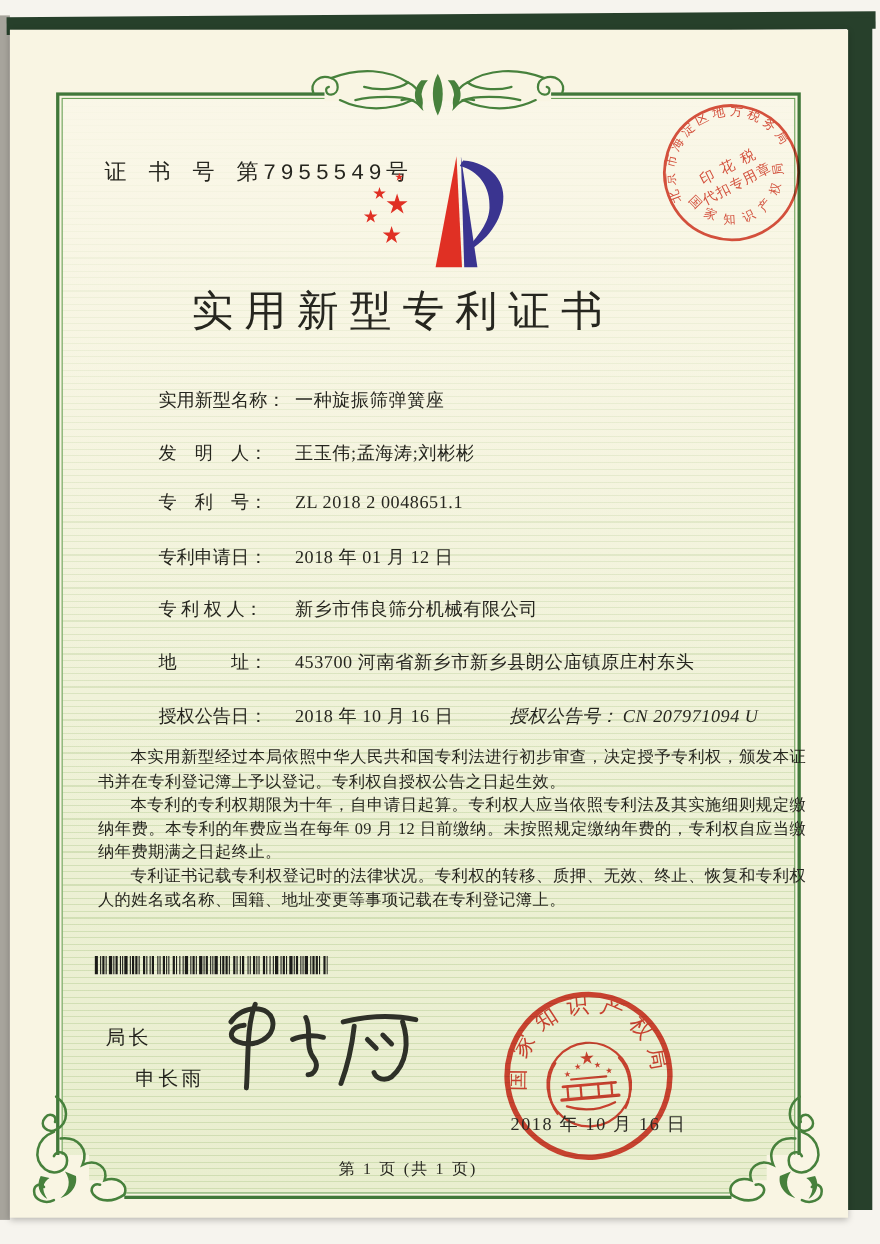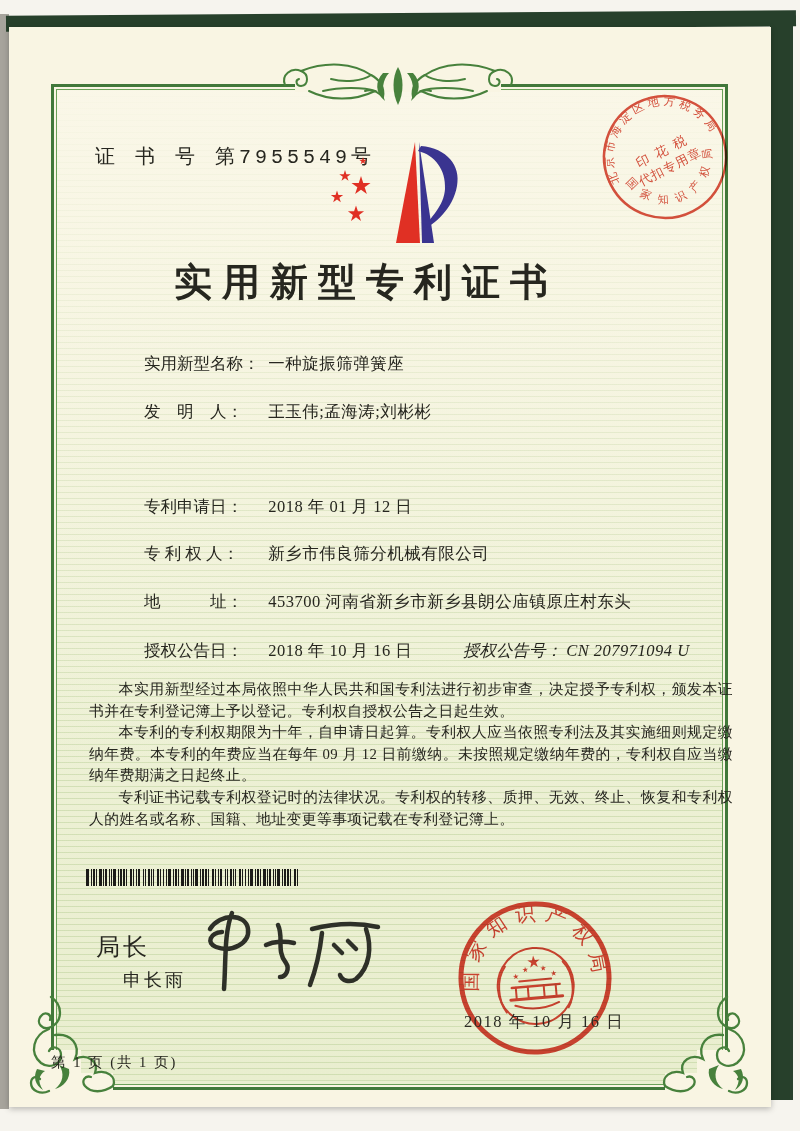--- a/index.html
+++ b/index.html
@@ -16,35 +16,35 @@
     background:
       linear-gradient(180deg, rgba(250,247,232,.95) 0%, rgba(250,247,232,.35) 38%, rgba(250,247,232,0) 70%),
       repeating-linear-gradient(180deg, rgba(158,190,120,.33) 0 1px, rgba(0,0,0,0) 1px 6px),
       linear-gradient(180deg,#f6f4de 0%,#eef1d6 55%,#e9eecf 100%);}
   .orn{position:absolute;z-index:3;}
   .cert-no{position:absolute;left:86px;top:116px;font-size:20px;letter-spacing:4px;z-index:4;font-family:Liberation Mono, monospace;}
   .tax-stamp{position:absolute;left:588px;top:62px;width:136px;height:136px;transform:rotate(-27deg);
              opacity:.9;mix-blend-mode:multiply;z-index:5;}
   .logo{position:absolute;left:316px;top:112px;width:140px;height:106px;z-index:4;}
   .title{position:absolute;left:42px;top:230px;width:630px;margin:0;text-align:center;
-         font-size:38px;font-weight:700;letter-spacing:10px;z-index:4;}
+         font-size:38px;font-weight:400;letter-spacing:10px;z-index:4;}
   .row{position:absolute;left:87px;width:620px;font-size:16.5px;white-space:nowrap;z-index:4;}
   .row .label{display:inline-block;min-width:120px;margin-left:48px;}
   .row .value{letter-spacing:.5px;margin-top:11px;}
   .grant2{position:absolute;left:367px;top:0;white-space:nowrap;font-style:italic;}
   .paras{position:absolute;left:80px;top:652px;width:644px;z-index:4;}
   .paras p{margin:0;font-size:14.8px;line-height:21.6px;text-indent:2em;text-align:justify;letter-spacing:.4px;}
   .barcode{position:absolute;left:77px;top:842px;z-index:4;}
-  .signer-title{position:absolute;left:87px;top:904px;font-size:24px;letter-spacing:3px;z-index:4;}
+  .signer-title{position:absolute;left:87px;top:904px;font-size:18px;letter-spacing:3px;z-index:4;}
   .signer-name{position:absolute;left:87px;top:941px;font-size:18px;letter-spacing:3px;z-index:4;margin-left:27px;}
   .signature{position:absolute;left:185px;top:872px;width:205px;height:105px;z-index:4;}
   .seal{position:absolute;left:444px;top:869px;width:164px;height:164px;opacity:.93;
         mix-blend-mode:multiply;transform:rotate(-5deg);z-index:5;}
   .seal-date{position:absolute;left:455px;top:984px;font-size:16.5px;letter-spacing:1.5px;color:#2b2b24;z-index:6;}
-  .footer{position:absolute;left:42px;top:1026px;width:640px;text-align:left;font-size:14.5px;letter-spacing:2px;z-index:4;}
+  .footer{position:absolute;left:42px;top:1026px;width:640px;text-align:center;font-size:14.5px;letter-spacing:2px;z-index:4;}
   svg text{font-family:"Liberation Serif","DejaVu Serif",serif;}
 </style>
 </head>
 <body>
 
 <svg width="0" height="0" style="position:absolute">
   <defs>
     <path id="star5" d="M0,-1 L0.2245,-0.309 L0.951,-0.309 L0.3633,0.118 L0.5878,0.809 L0,0.382 L-0.5878,0.809 L-0.3633,0.118 L-0.951,-0.309 L-0.2245,-0.309 Z"></path>
     <g id="cornerOrn">
       <rect x="18" y="55" width="44" height="50" fill="#f9f5e3"></rect>
@@ -133,20 +133,24 @@
 
     <h1 class="title">实用新型专利证书</h1>
 
     <div class="row" style="top:326px">
       <span class="label">实用新型名称：</span>
       <span class="value">一种旋振筛弹簧座</span>
     </div>
     <div class="row" style="top:374px">
       <span class="label">发　明　人：</span>
       <span class="value">王玉伟;孟海涛;刘彬彬</span>
+    </div>
+    <div class="row" style="top:419px">
+      <span class="label">专　利　号：</span>
+      <span class="value">ZL 2018 2 0048651.1</span>
     </div>
     <div class="row" style="top:469px">
       <span class="label">专利申请日：</span>
       <span class="value">2018 年 01 月 12 日</span>
     </div>
     <div class="row" style="top:516px">
       <span class="label">专 利 权 人：</span>
       <span class="value">新乡市伟良筛分机械有限公司</span>
     </div>
     <div class="row" style="top:564px">

